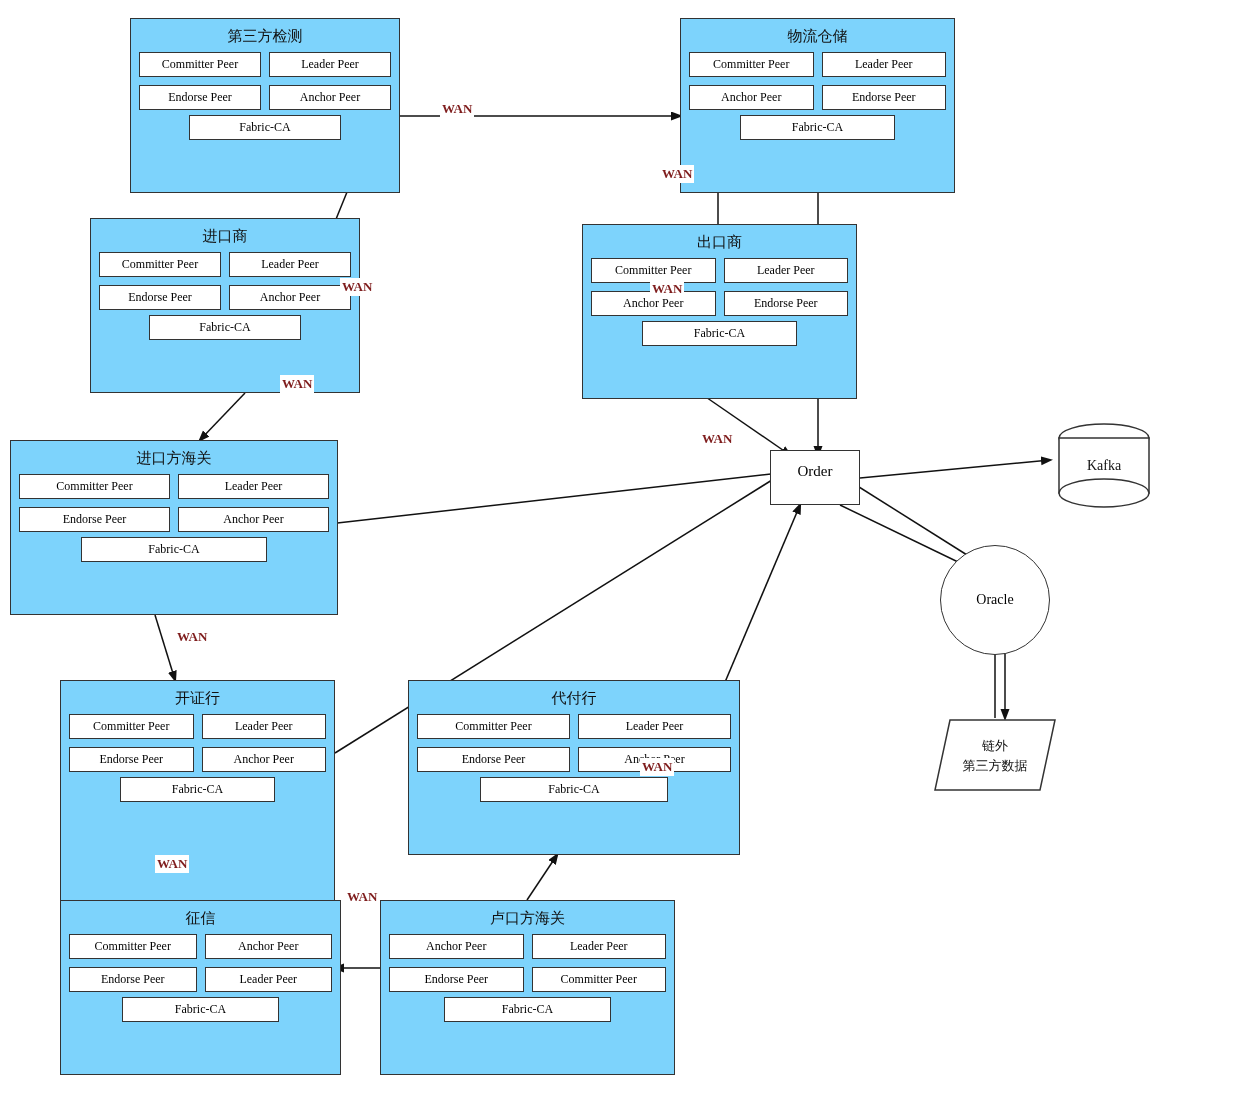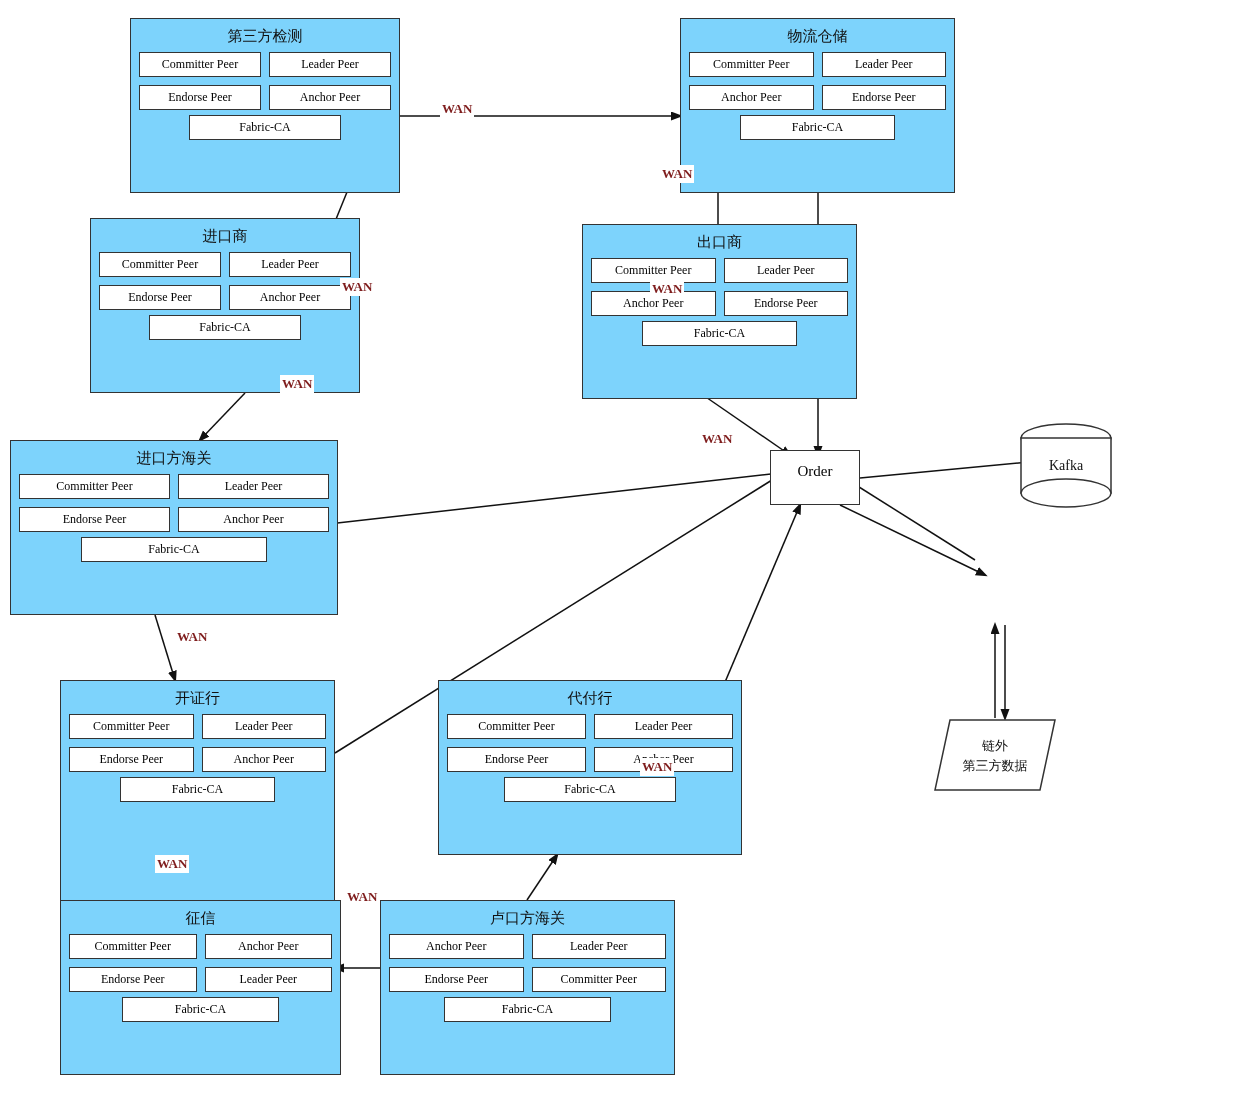--- a/index.html
+++ b/index.html
@@ -209,21 +209,21 @@
     <div class="org-title">开证行</div>
     <div class="peer-grid">
       <div class="peer-cell">Committer Peer</div>
       <div class="peer-cell">Leader Peer</div>
       <div class="peer-cell">Endorse Peer</div>
       <div class="peer-cell">Anchor Peer</div>
     </div>
     <div class="fabric-ca">Fabric-CA</div>
   </div>
 
-  <div class="org-box" style="left:438px; top:680px; width:304px; height:175px;font-family:Liberation Serif, serif;">
+  <div class="org-box" style="left:408px; top:680px; width:332px; height:175px;font-family:Liberation Serif, serif;">
     <div class="org-title">代付行</div>
     <div class="peer-grid">
       <div class="peer-cell">Committer Peer</div>
       <div class="peer-cell">Leader Peer</div>
       <div class="peer-cell">Endorse Peer</div>
       <div class="peer-cell">Anchor Peer</div>
     </div>
     <div class="fabric-ca">Fabric-CA</div>
   </div>
 
@@ -246,29 +246,32 @@
       <div class="peer-cell">Endorse Peer</div>
       <div class="peer-cell">Committer Peer</div>
     </div>
     <div class="fabric-ca">Fabric-CA</div>
   </div>
 
   <div class="order-node" style="left:770px; top:450px; width:90px; height:55px; display:flex; align-items:flex-start; justify-content:center;">
     <span>Order</span>
   </div>
 
-  <div class="kafka-node" style="left:1016px; top:420px; width:100px; height:90px;">
+  <div class="kafka-node" style="left:1054px; top:420px; width:100px; height:90px;">
     <svg width="100" height="90">
       <ellipse cx="50" cy="18" rx="45" ry="14" fill="white" stroke="#333" stroke-width="1.5"></ellipse>
       <rect x="5" y="18" width="90" height="55" fill="white" stroke="#333" stroke-width="1.5"></rect>
       <ellipse cx="50" cy="73" rx="45" ry="14" fill="white" stroke="#333" stroke-width="1.5"></ellipse>
       <text x="50" y="50" text-anchor="middle" font-size="14" font-family="serif" fill="#111">Kafka</text>
     </svg>
   </div>
 
+  <div class="oracle-node" style="left:940px; top:545px; width:110px; height:110px; border-radius:50%; border:1.5px solid #333; background:#fff; display:flex; align-items:center; justify-content:center;">
+    <span style="font-size:14px;">Oracle</span>
+  </div>
 
   <div class="offchain-node" style="left:930px; top:715px; width:130px; height:80px;">
     <svg width="130" height="80">
       <polygon points="20,5 125,5 110,75 5,75" fill="white" stroke="#333" stroke-width="1.5"></polygon>
       <text x="65" y="35" text-anchor="middle" font-size="13" font-family="serif" fill="#111">链外</text>
       <text x="65" y="55" text-anchor="middle" font-size="13" font-family="serif" fill="#111">第三方数据</text>
     </svg>
   </div>
 
   <span class="wan-label" style="left:440px; top:100px;">WAN</span>

